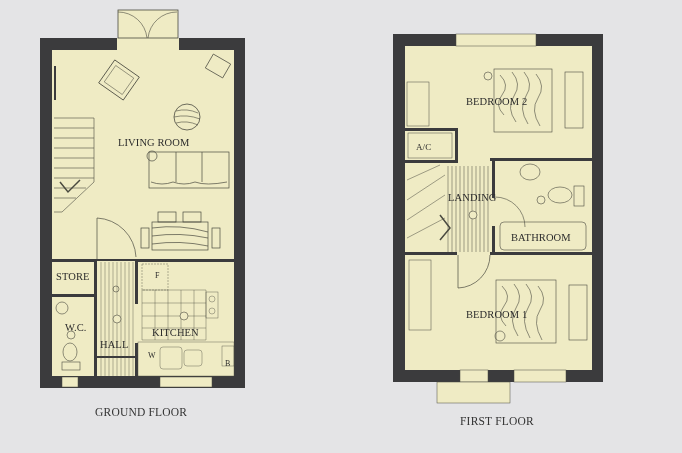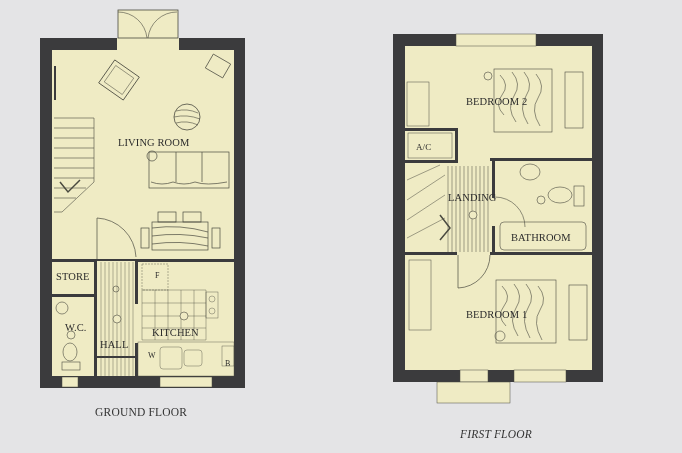--- a/index.html
+++ b/index.html
@@ -172,13 +172,13 @@
 
     <text class="lbl" x="466" y="105">BEDROOM 2</text>
     <text class="lbl" x="416" y="150" style="font-size:9px">A/C</text>
     <text class="lbl" x="448" y="201">LANDING</text>
     <text class="lbl" x="511" y="241">BATHROOM</text>
     <text class="lbl" x="466" y="318">BEDROOM 1</text>
   </g>
 </svg>
 
 <div class="cap" style="left:95px;top:406px;">GROUND FLOOR</div>
-<div class="cap" style="left:460px;top:428px;font-style:italic;">FIRST FLOOR</div>
+<div class="cap" style="left:460px;top:415px;">FIRST FLOOR</div>
 
 </body></html>

